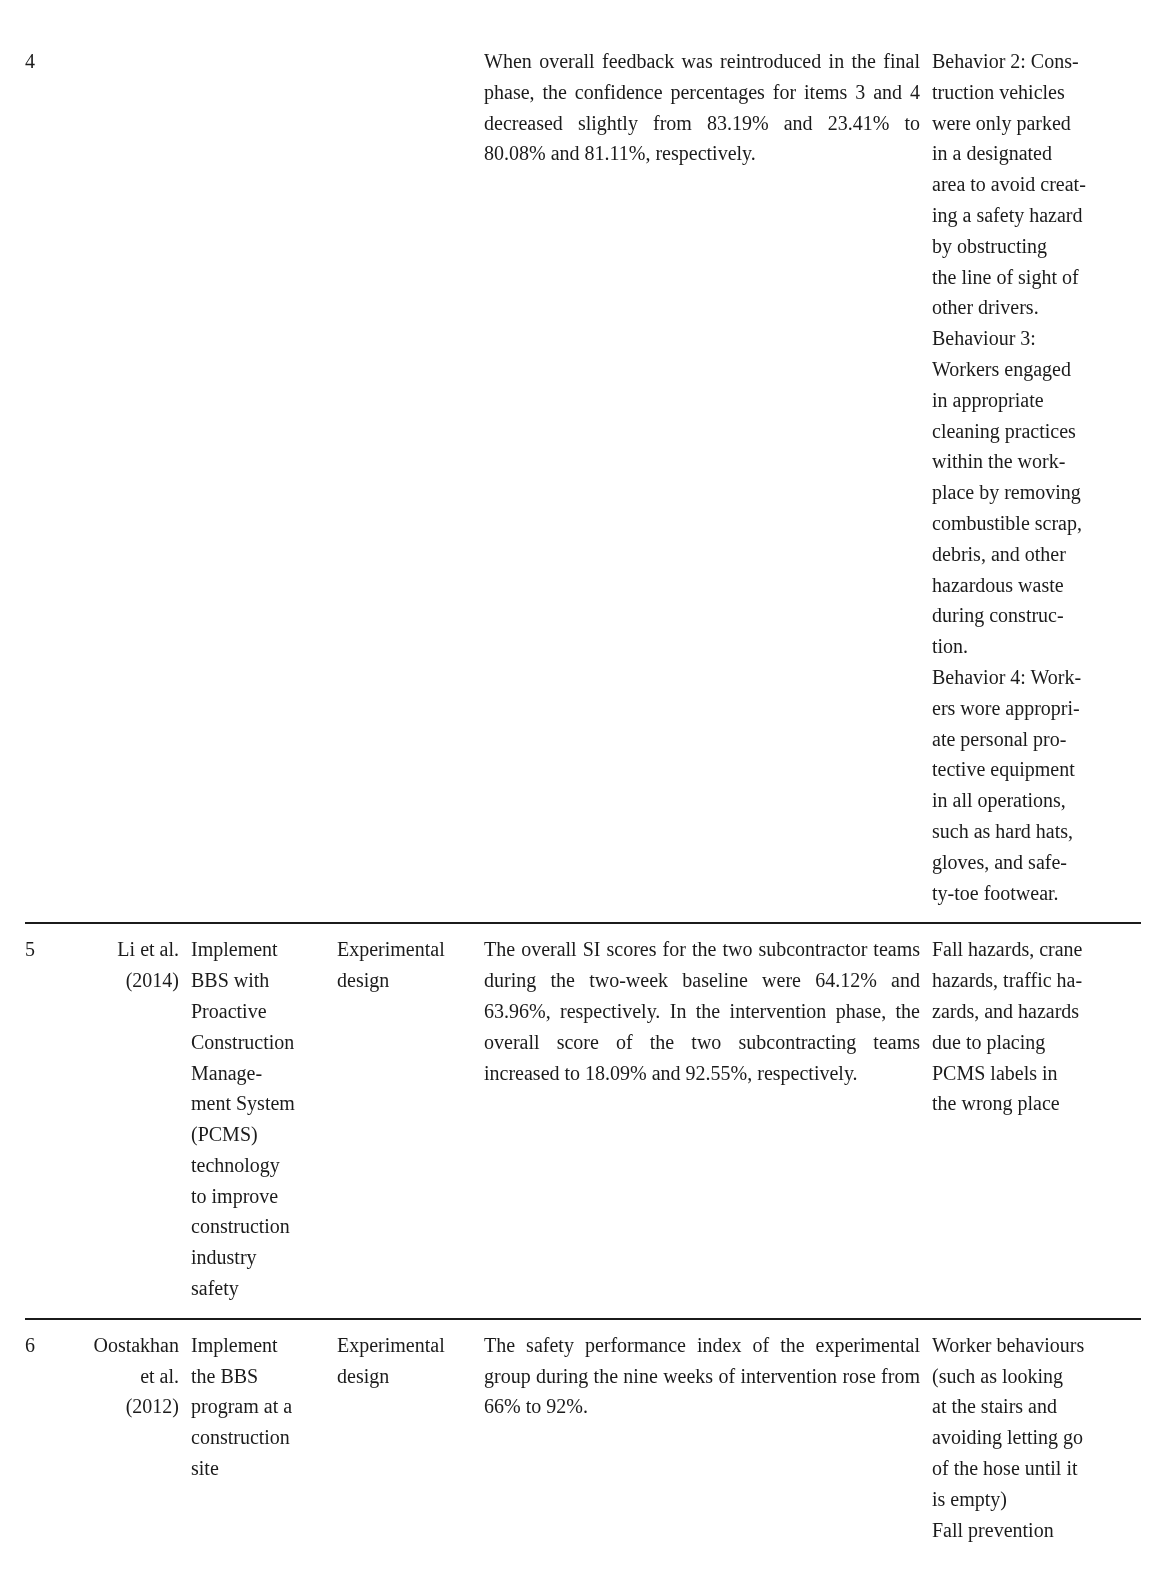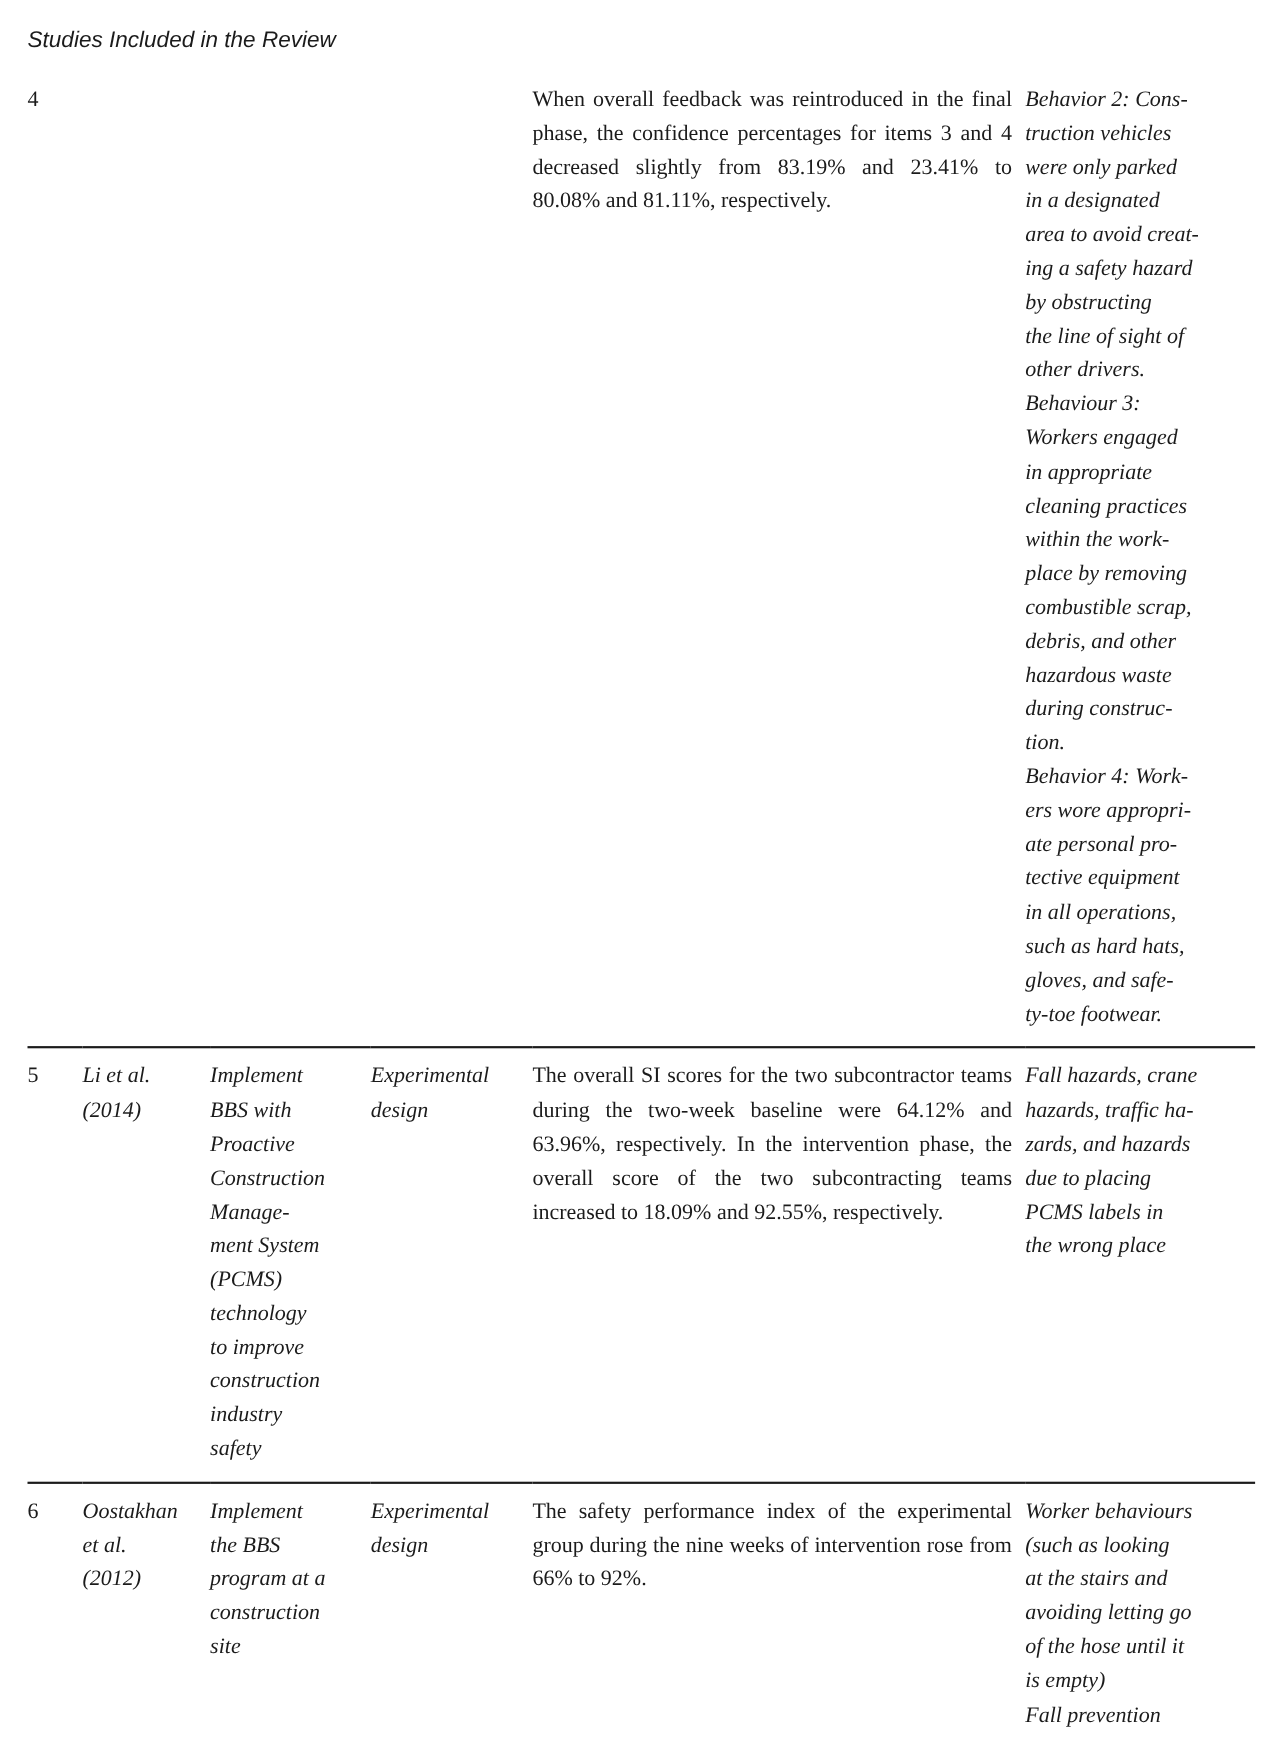--- a/index.html
+++ b/index.html
@@ -44,32 +44,31 @@
     vertical-align: top;
     font-size: 20px;
     line-height: 30.8px;
     padding: 0 12px 14px 0;
   }
   table.studies td:last-child { padding-right: 0; }
   tr.ruled td {
     border-top: 2px solid #1b1b1b;
     padding-top: 10px;
   }
-  .pre { white-space: pre-line; font-style: italic; }
+  .pre { white-space: pre-line; }
   .just { text-align: justify; }
-  .center { text-align: left; }
+  .center { text-align: right; }
   .c-num { padding-left: 2px; }
 </style>
 </head>
 <body>
 
 <div class="page">
 
   <div class="table-caption">
-    <div class="caption-line2">Studies Included in the Review</div>
   </div>
 
   <table class="studies">
     <colgroup>
       <col style="width:50px">
       <col style="width:116px">
       <col style="width:146px">
       <col style="width:147px">
       <col style="width:448px">
       <col style="width:209px">

